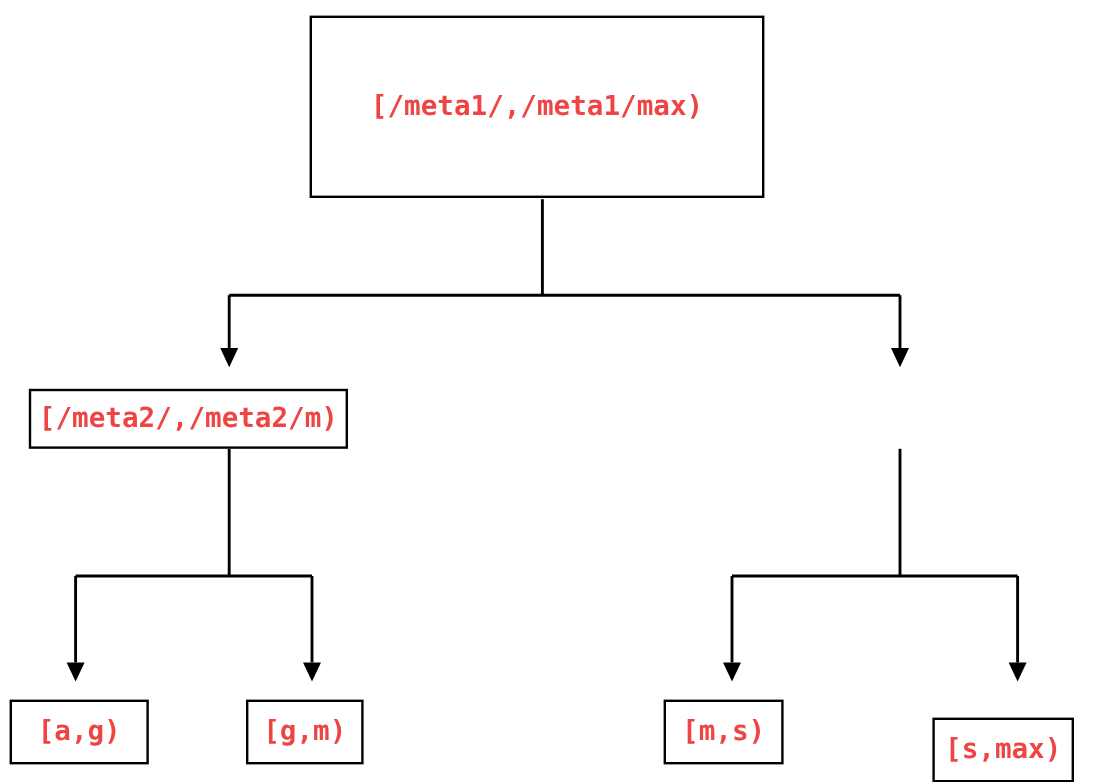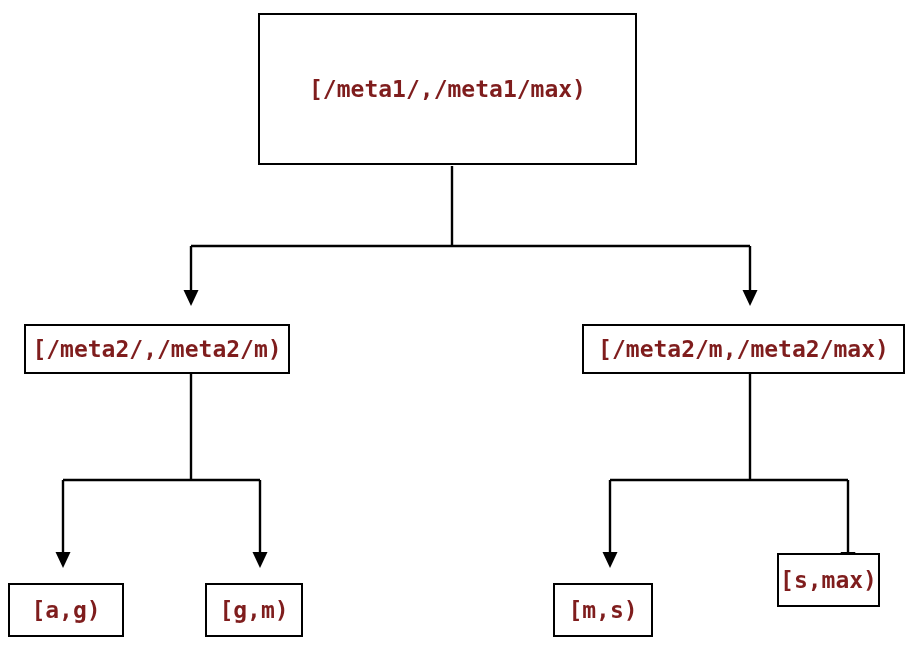--- a/index.html
+++ b/index.html
@@ -26,30 +26,30 @@
     box-sizing: border-box;
     border: 2px solid #000000;
     background: #ffffff;
     display: flex;
     align-items: center;
     justify-content: center;
     font-family: "DejaVu Sans Mono", "Liberation Mono", monospace;
     font-weight: bold;
     font-size: 23px;
     line-height: 1;
-    color: #7f1d1d;
+    color: #ef4444;
     white-space: nowrap;
   }
   .node-root      { left: 258px; top: 13px;  width: 379px; height: 152px; }
   .node-mid-left  { left: 24px;  top: 324px; width: 266px; height: 50px; }
   .node-mid-right { left: 582px; top: 324px; width: 323px; height: 50px; }
   .node-leaf-ag   { left: 8px;   top: 583px; width: 116px; height: 54px; }
   .node-leaf-gm   { left: 205px; top: 583px; width: 98px;  height: 54px; }
   .node-leaf-ms   { left: 553px; top: 583px; width: 100px; height: 54px; }
-  .node-leaf-smax { left: 777px; top: 553px; width: 103px; height: 54px; }
+  .node-leaf-smax { left: 777px; top: 598px; width: 118px; height: 54px; }
 </style>
 </head>
 <body>
 
 <div class="canvas">
 
   <svg class="connectors" viewBox="0 0 912 652" xmlns="http://www.w3.org/2000/svg">
     <g stroke="#000000" stroke-width="2.4" fill="none">
 
       <path d="M452 166 V246"></path>
@@ -78,23 +78,20 @@
   </svg>
 
   <div class="node node-root">
     <span>[/meta1/,/meta1/max)</span>
   </div>
 
   <div class="node node-mid-left">
     <span>[/meta2/,/meta2/m)</span>
   </div>
 
-  <div class="node node-mid-right">
-    <span>[/meta2/m,/meta2/max)</span>
-  </div>
 
   <div class="node node-leaf-ag">
     <span>[a,g)</span>
   </div>
 
   <div class="node node-leaf-gm">
     <span>[g,m)</span>
   </div>
 
   <div class="node node-leaf-ms">

